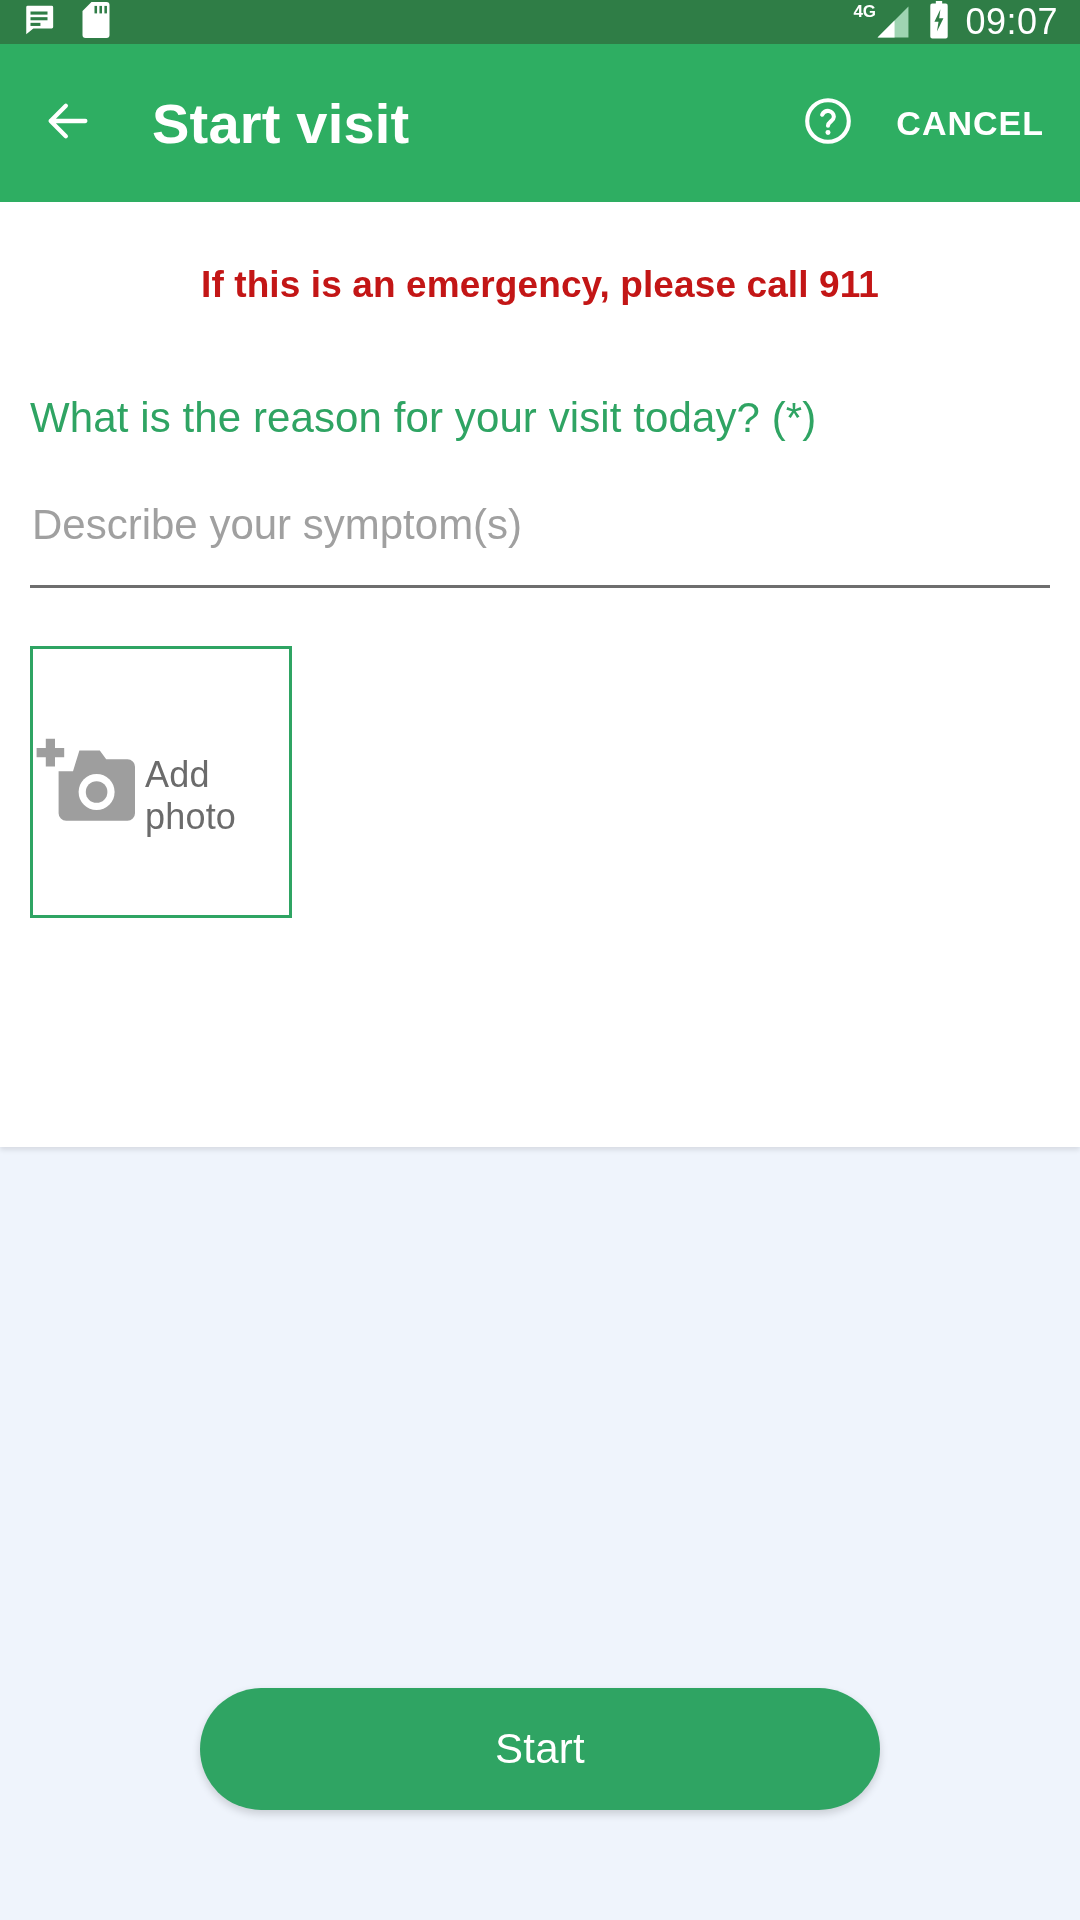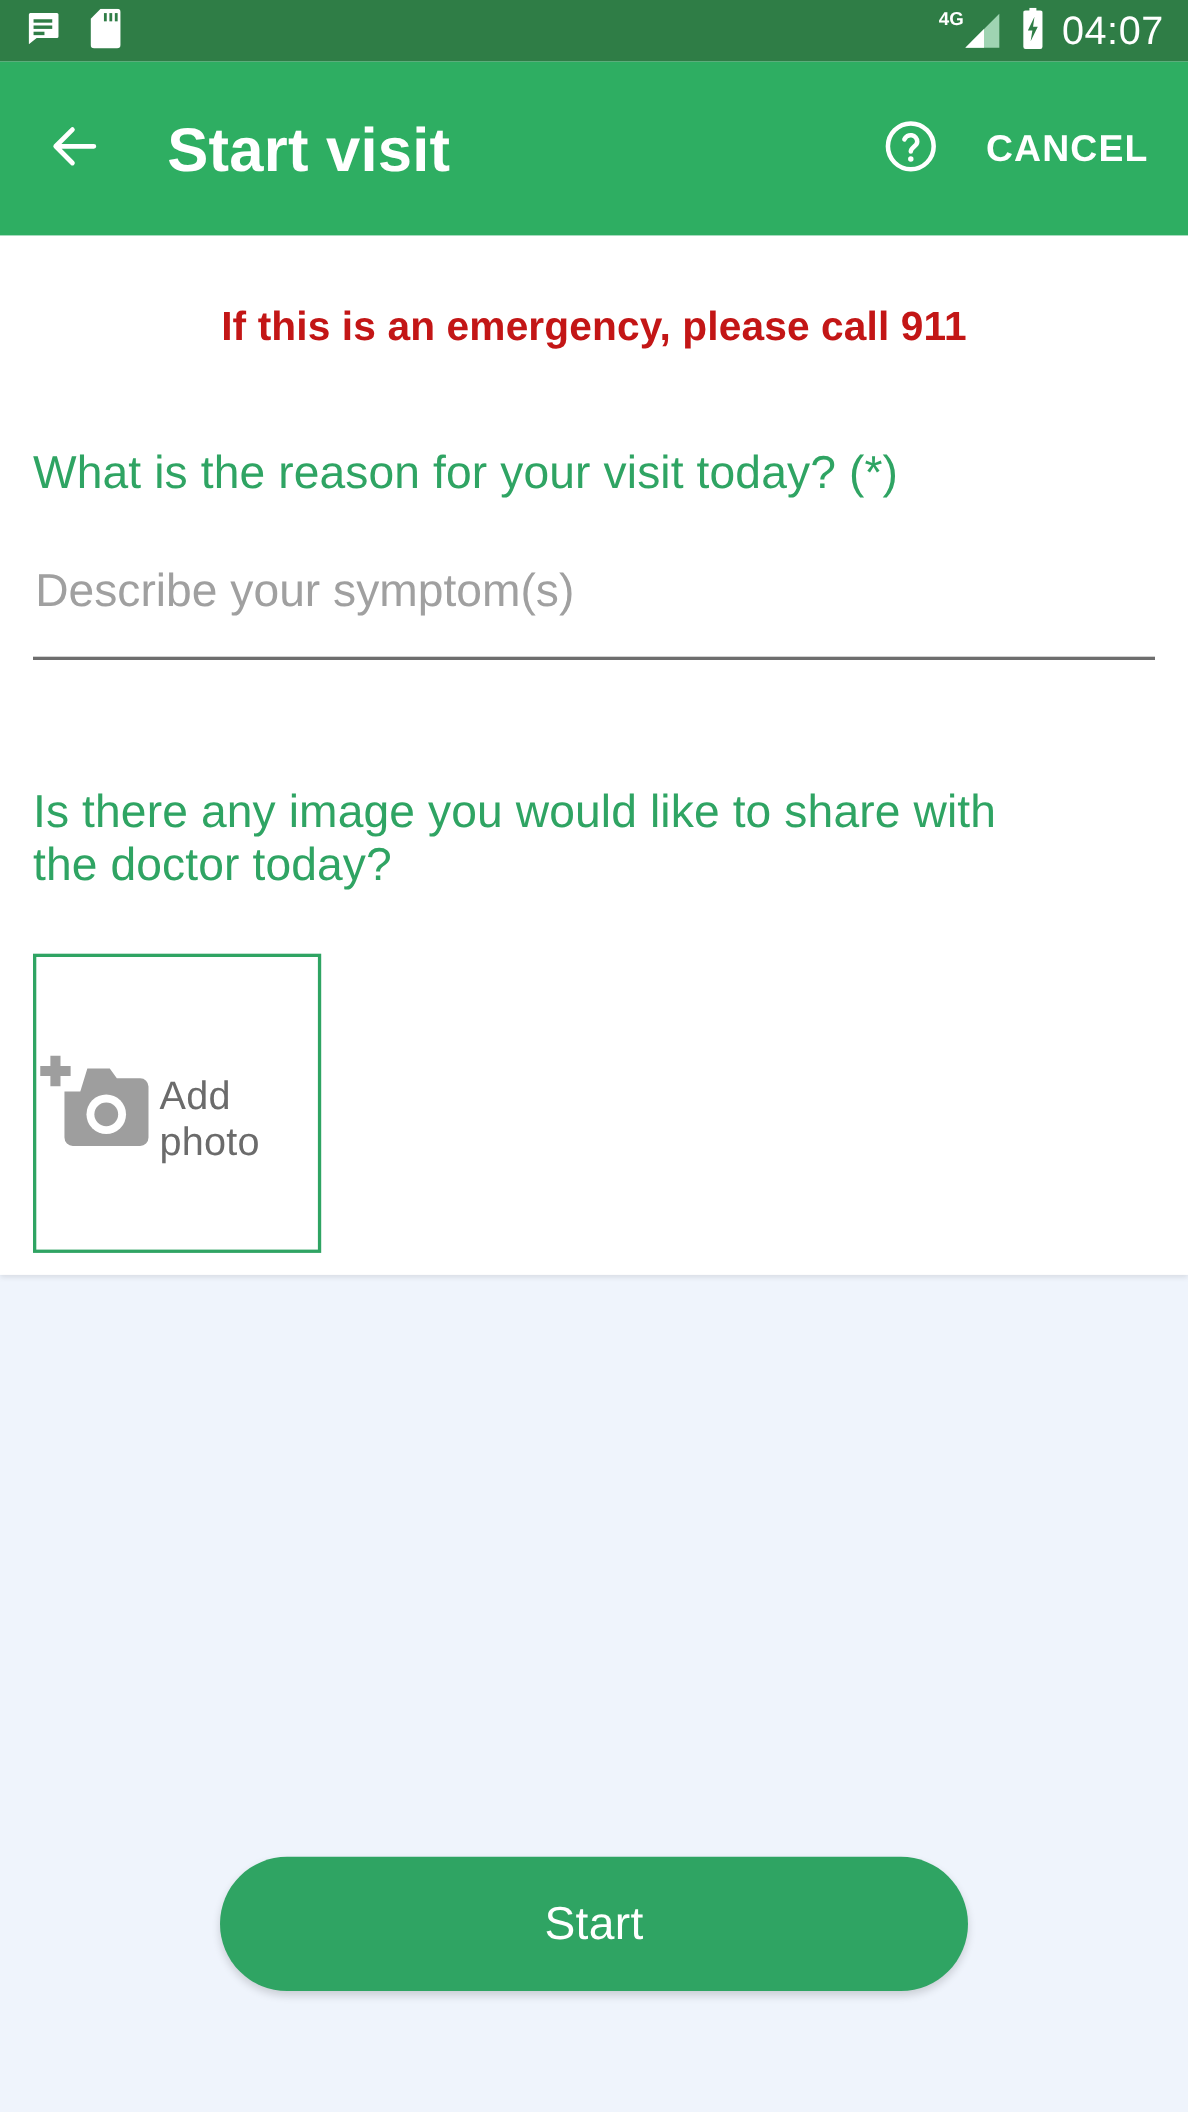--- a/index.html
+++ b/index.html
@@ -17,21 +17,21 @@
     position:relative;
     width:1080px;
     height:1920px;
     background:#eff4fc;
     display:flex;
     flex-direction:column;
   }
 
   
   .status-bar {
-    height:56px;
+    height:44px;
     background:#2f7d46;
     display:flex;
     align-items:center;
     padding:0 22px;
     flex:0 0 auto;
   }
   .status-left {
     display:flex;
     align-items:center;
     gap:26px;
@@ -241,21 +241,21 @@
           <path fill="#9fd4b2" d="M22 1v20H2z"></path>
           <path fill="#ffffff" d="M13 10v11H2z"></path>
         </svg>
       </span>
       <span>
         <svg width="24" height="38" viewBox="0 0 14 24">
           <path fill="#ffffff" d="M5 0h4v1.6h2.2A1.3 1.3 0 0 1 12.5 3v19.4A1.3 1.3 0 0 1 11.2 23.7H2.8A1.3 1.3 0 0 1 1.5 22.4V3A1.3 1.3 0 0 1 2.8 1.6H5z"></path>
           <path fill="#2f7d46" d="M7.9 5.2 4.1 13.1h2.6l-1 6.2 4.1-8.4H7.1z"></path>
         </svg>
       </span>
-      <span class="status-clock">04:07</span>
+      <span class="status-clock">09:07</span>
     </div>
   </div>
 
   <div class="app-bar">
     <div class="back-btn">
       <span>
         <svg width="52" height="52" viewBox="0 0 24 24">
           <path fill="none" stroke="#ffffff" stroke-width="2" stroke-linecap="round" stroke-linejoin="round" d="M20 12H4M11 5l-7 7 7 7"></path>
         </svg>
       </span>
@@ -279,21 +279,20 @@
 
     <div class="emergency-note">If this is an emergency, please call 911</div>
 
     <div class="question q1">What is the reason for your visit today? (*)</div>
 
     <div class="text-field">
       <input type="text" placeholder="Describe your symptom(s)" style="">
       <div class="field-underline"></div>
     </div>
 
-    <div class="question q2">Is there any image you would like to share with the doctor today?</div>
 
     <div class="photo-row">
       <div class="add-photo">
         <span class="cam-icon">
           <svg width="112" height="98" viewBox="0 0 28 24">
             <path fill="#9e9e9e" d="M3.2 1.2h2.3v2.3h2.3v2.3H5.5v2.3H3.2V5.8H0.9V3.5h2.3z"></path>
             <path fill="#9e9e9e" d="M11.6 4.1h5.1l1.6 2.2h5.3a1.9 1.9 0 0 1 1.9 1.9v11.6a1.9 1.9 0 0 1-1.9 1.9H8.3a1.9 1.9 0 0 1-1.9-1.9V9.3h3.6z"></path>
             <circle cx="15.9" cy="14.5" r="4.5" fill="#ffffff"></circle>
             <circle cx="15.9" cy="14.5" r="2.7" fill="#9e9e9e"></circle>
           </svg>

